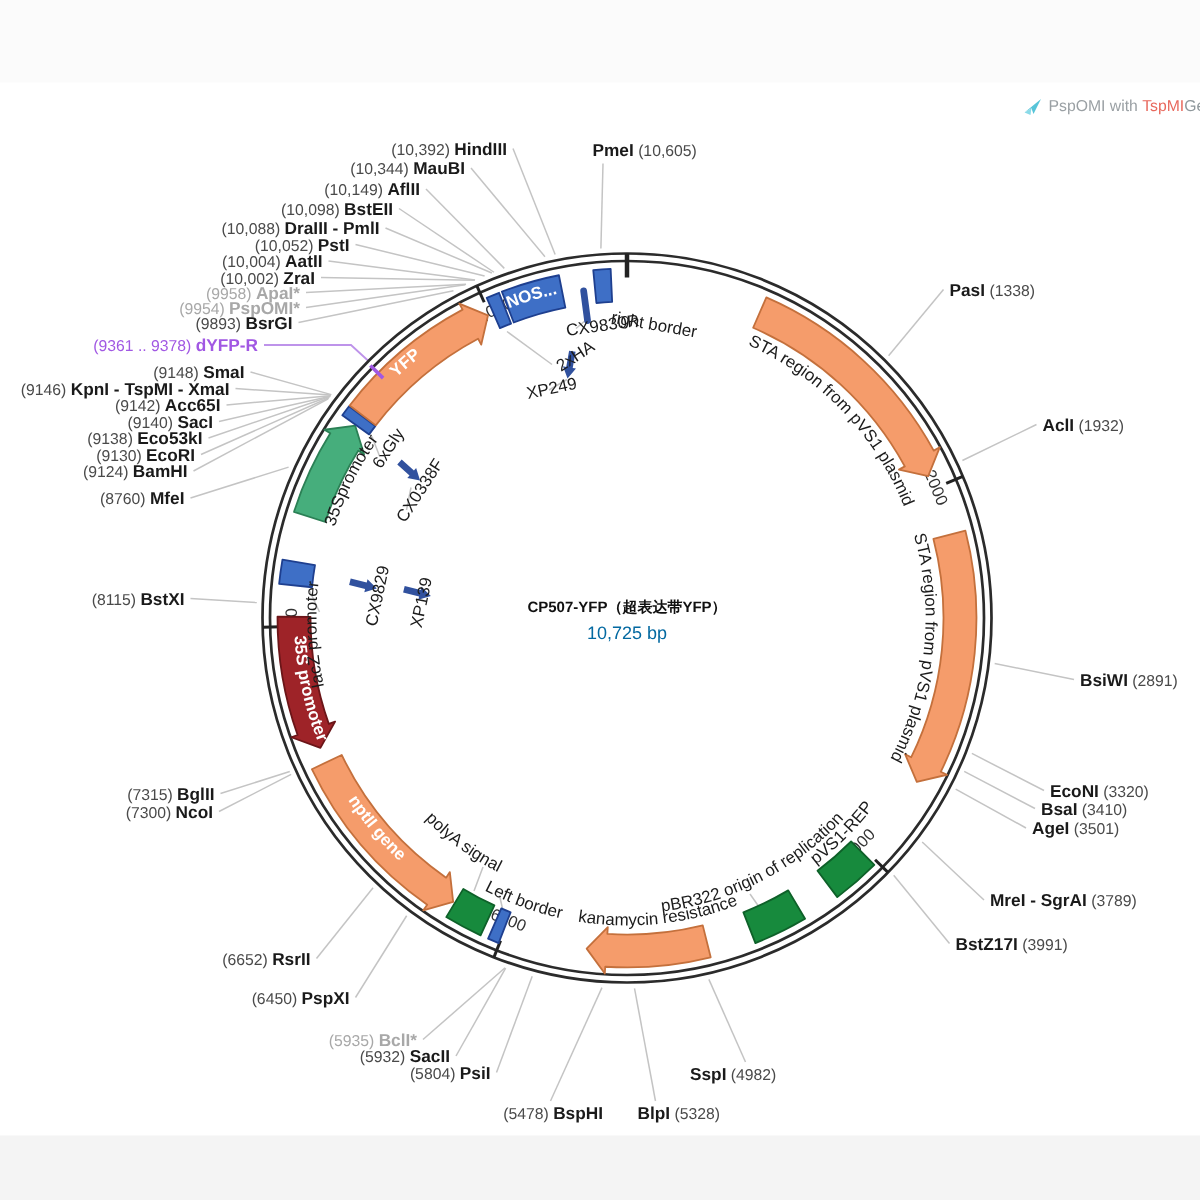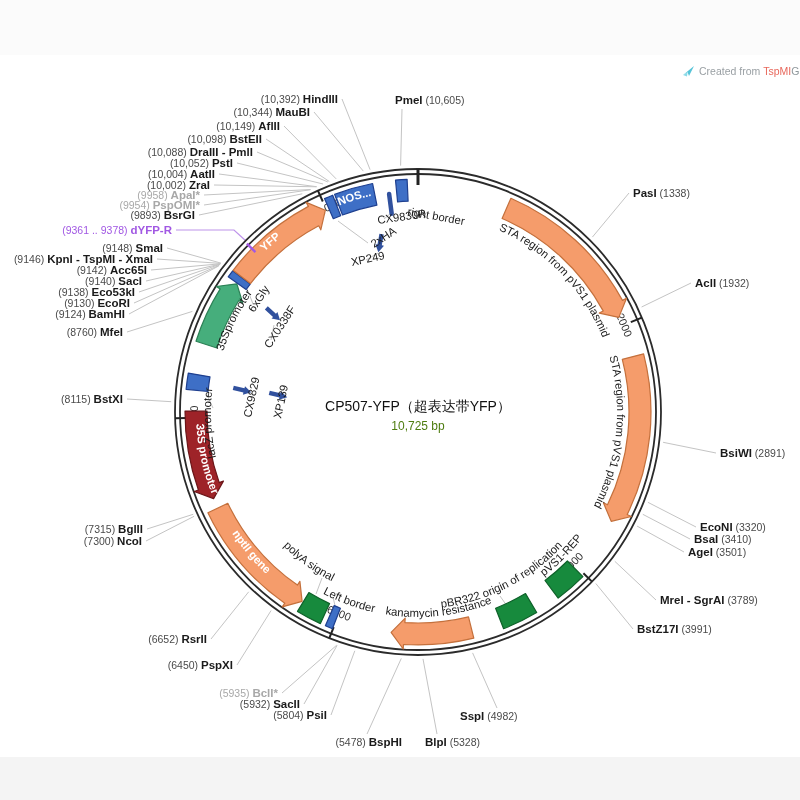--- a/index.html
+++ b/index.html
@@ -7,22 +7,22 @@
          font-family:"Liberation Sans",sans-serif;}
   .strip-top{position:absolute;left:0;top:0;width:800px;height:55px;background:#fbfbfb;}
   .strip-bottom{position:absolute;left:0;top:757px;width:800px;height:43px;background:#f4f4f4;}
   #map{position:absolute;left:0;top:0;}
   #credit{position:absolute;left:682px;top:64px;display:flex;align-items:center;gap:4px;
           font-size:10.5px;color:#9aa0a4;white-space:nowrap;}
   #credit .snap{color:#e8685c;}
   #credit .gene{color:#8e979b;}
   #center-title{position:absolute;left:418px;top:398px;transform:translateX(-50%);
                 text-align:center;color:#111;}
-  #center-title .t{font-size:14px;font-weight:normal;white-space:nowrap;}
-  #center-title .s{font-size:12px;color:#4d7c0f;margin-top:3px;}
+  #center-title .t{font-size:10px;font-weight:bold;white-space:nowrap;}
+  #center-title .s{font-size:12px;color:#0369a1;margin-top:3px;}
 </style>
 </head>
 <body>
 
 <div id="stage">
   <div class="strip-top"></div>
   <div class="strip-bottom"></div>
 
   <svg id="map" width="800" height="800" viewBox="0 0 800 800">
       <g stroke="#C4C4C4" stroke-width="1" fill="none">
@@ -230,15 +230,15 @@
   <div id="center-title">
     <div class="t">CP507-YFP（超表达带YFP）</div>
     <div class="s">10,725 bp</div>
   </div>
 
   <div id="credit">
     <svg width="13" height="13" viewBox="0 0 13 13">
       <polygon points="1,11 12,2 7,12 5.6,8.2" fill="#57C4D8"></polygon>
       <polygon points="1,11 5.6,8.2 5,12.6" fill="#8ADAE8"></polygon>
     </svg>
-    <span><span>Created from</span>&nbsp;<span class="snap">TspMI</span><span class="gene">Gene</span></span>
+    <span><span>PspOMI with</span>&nbsp;<span class="snap">TspMI</span><span class="gene">Gene</span></span>
   </div>
 </div>
 
 </body></html>

